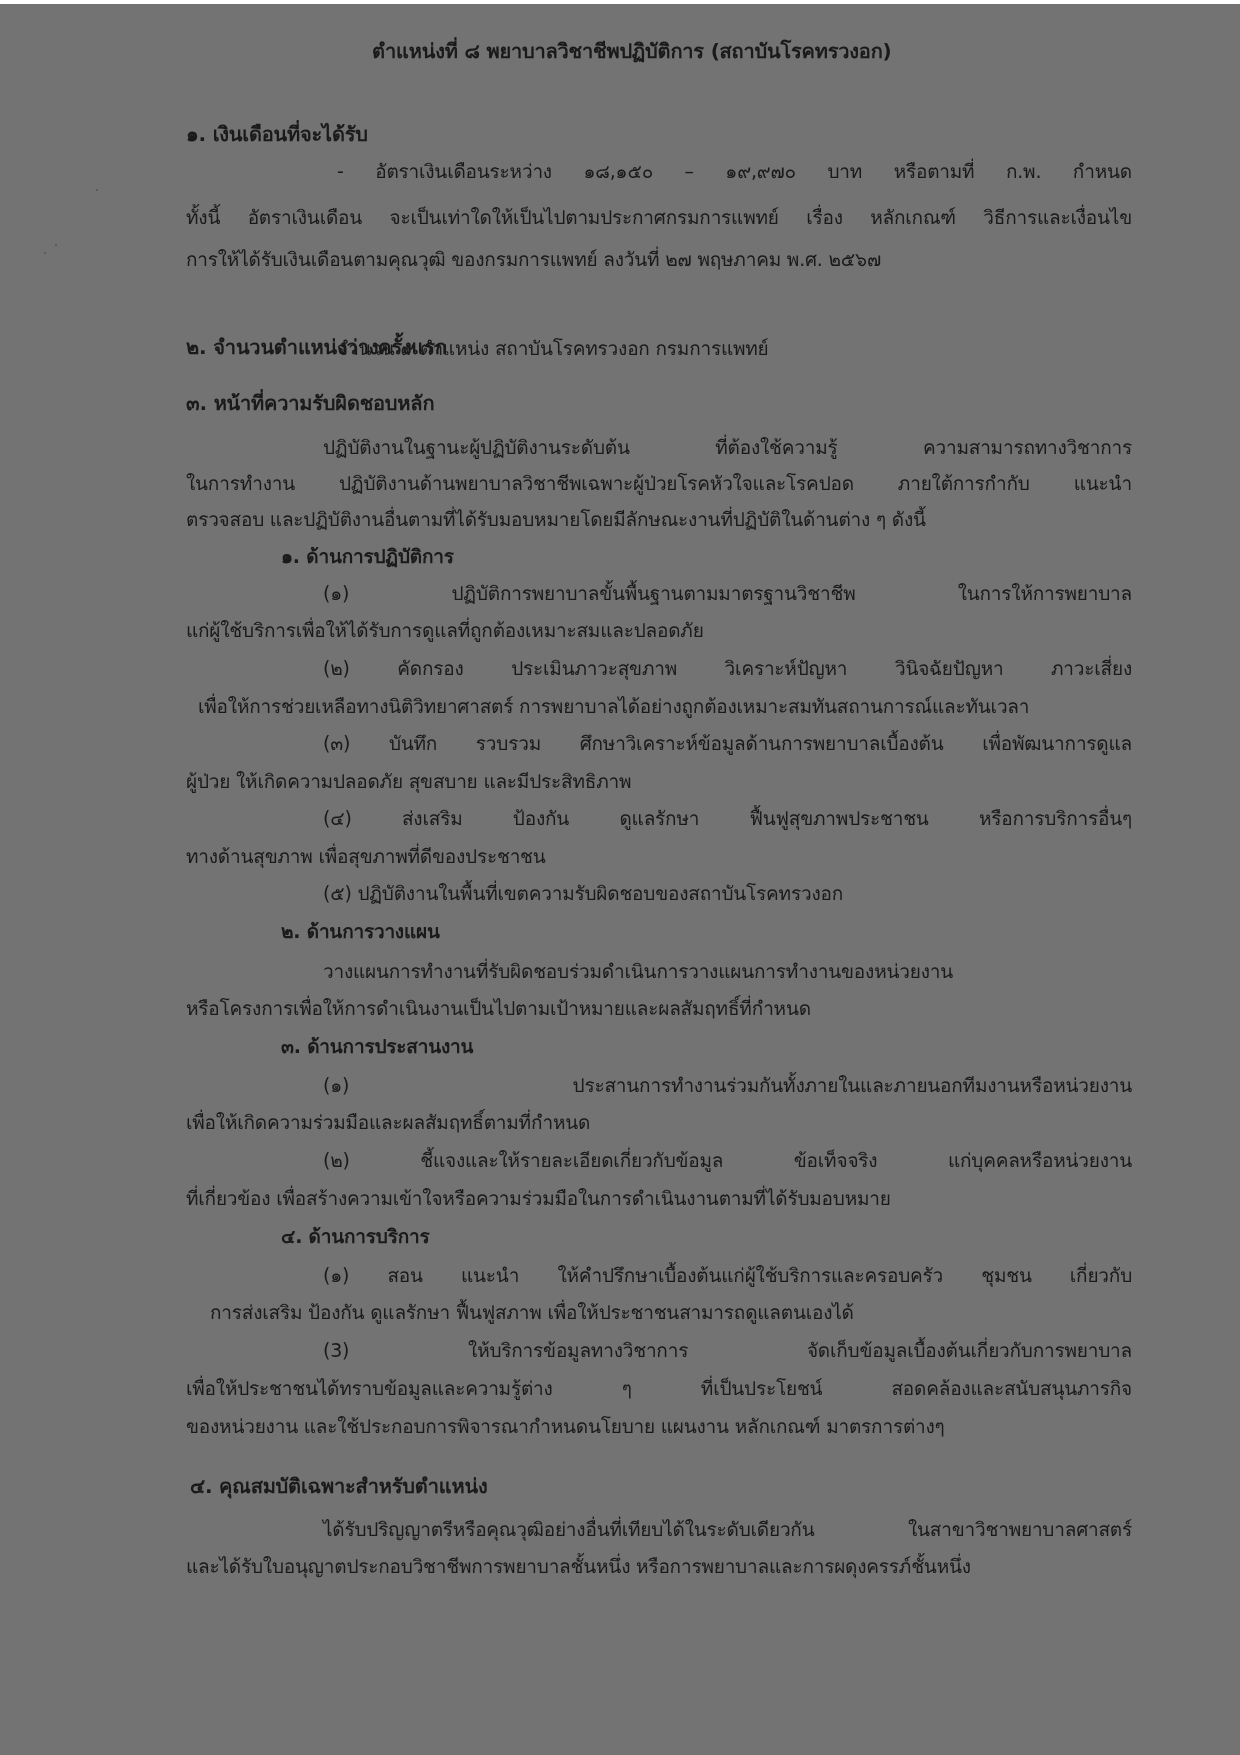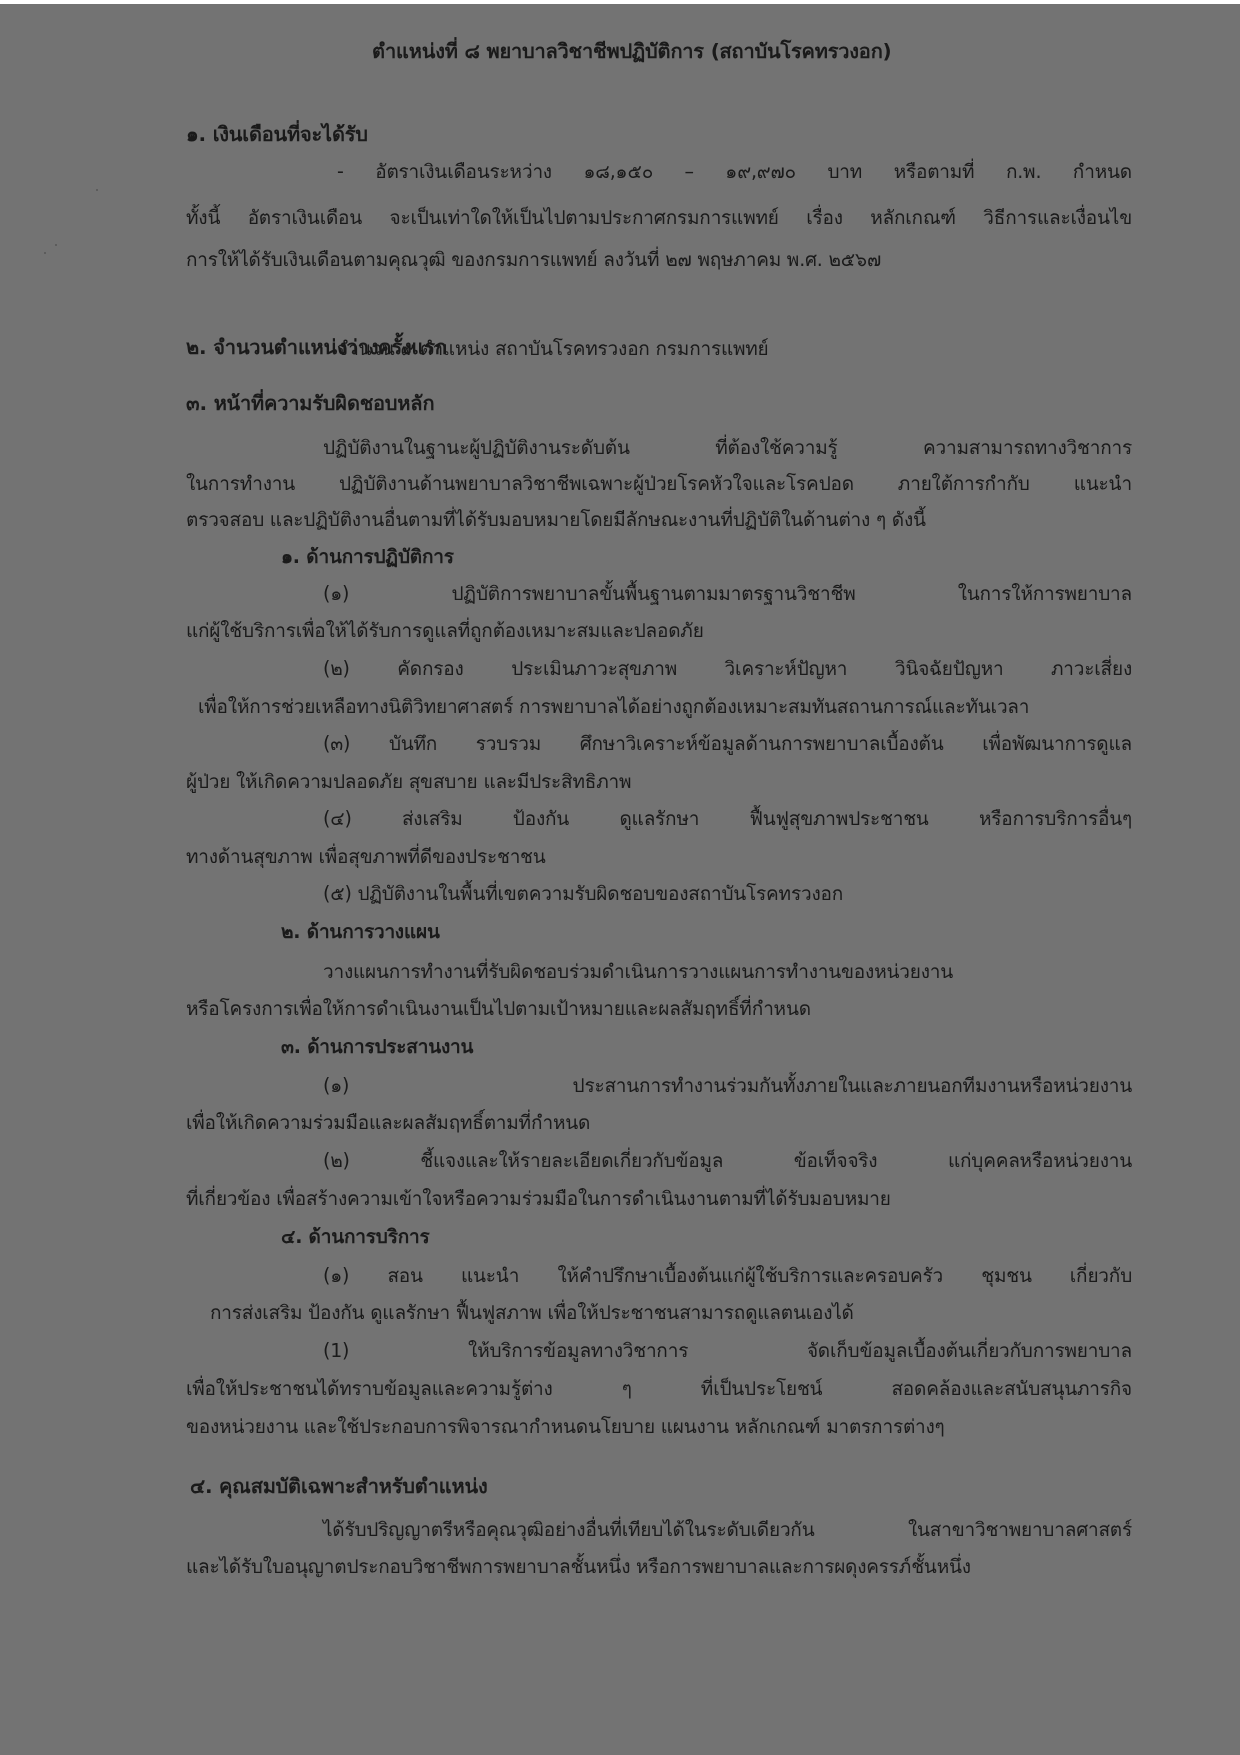--- a/index.html
+++ b/index.html
@@ -59,20 +59,20 @@
 
   <div class="line h2" style="left:281px;top:1029px;">๓. ด้านการประสานงาน</div>
   <div class="line just" style="left:323px;top:1068px;width:809px;">(๑) ประสานการทำงานร่วมกันทั้งภายในและภายนอกทีมงานหรือหน่วยงาน</div>
   <div class="line" style="left:186px;top:1105px;">เพื่อให้เกิดความร่วมมือและผลสัมฤทธิ์ตามที่กำหนด</div>
   <div class="line just" style="left:323px;top:1143px;width:809px;">(๒) ชี้แจงและให้รายละเอียดเกี่ยวกับข้อมูล ข้อเท็จจริง แก่บุคคลหรือหน่วยงาน</div>
   <div class="line" style="left:186px;top:1181px;text-align:center;">ที่เกี่ยวข้อง เพื่อสร้างความเข้าใจหรือความร่วมมือในการดำเนินงานตามที่ได้รับมอบหมาย</div>
 
   <div class="line h2" style="left:281px;top:1219px;">๔. ด้านการบริการ</div>
   <div class="line just" style="left:323px;top:1258px;width:809px;">(๑) สอน แนะนำ ให้คำปรึกษาเบื้องต้นแก่ผู้ใช้บริการและครอบครัว ชุมชน เกี่ยวกับ</div>
   <div class="line" style="left:186px;top:1295px;margin-left:24px;">การส่งเสริม ป้องกัน ดูแลรักษา ฟื้นฟูสภาพ เพื่อให้ประชาชนสามารถดูแลตนเองได้</div>
-  <div class="line just" style="left:323px;top:1333px;width:809px;">(1) ให้บริการข้อมูลทางวิชาการ จัดเก็บข้อมูลเบื้องต้นเกี่ยวกับการพยาบาล</div>
+  <div class="line just" style="left:323px;top:1333px;width:809px;">(3) ให้บริการข้อมูลทางวิชาการ จัดเก็บข้อมูลเบื้องต้นเกี่ยวกับการพยาบาล</div>
   <div class="line just" style="left:186px;top:1371px;width:946px;">เพื่อให้ประชาชนได้ทราบข้อมูลและความรู้ต่าง ๆ ที่เป็นประโยชน์ สอดคล้องและสนับสนุนภารกิจ</div>
   <div class="line" style="left:186px;top:1409px;">ของหน่วยงาน และใช้ประกอบการพิจารณากำหนดนโยบาย แผนงาน หลักเกณฑ์ มาตรการต่างๆ</div>
 
   <div class="line h1" style="left:190px;top:1469px;">๔. คุณสมบัติเฉพาะสำหรับตำแหน่ง</div>
   <div class="line just" style="left:323px;top:1512px;width:809px;">ได้รับปริญญาตรีหรือคุณวุฒิอย่างอื่นที่เทียบได้ในระดับเดียวกัน ในสาขาวิชาพยาบาลศาสตร์</div>
   <div class="line" style="left:186px;top:1549px;">และได้รับใบอนุญาตประกอบวิชาชีพการพยาบาลชั้นหนึ่ง หรือการพยาบาลและการผดุงครรภ์ชั้นหนึ่ง</div>
 </div>
 
 </body></html>

